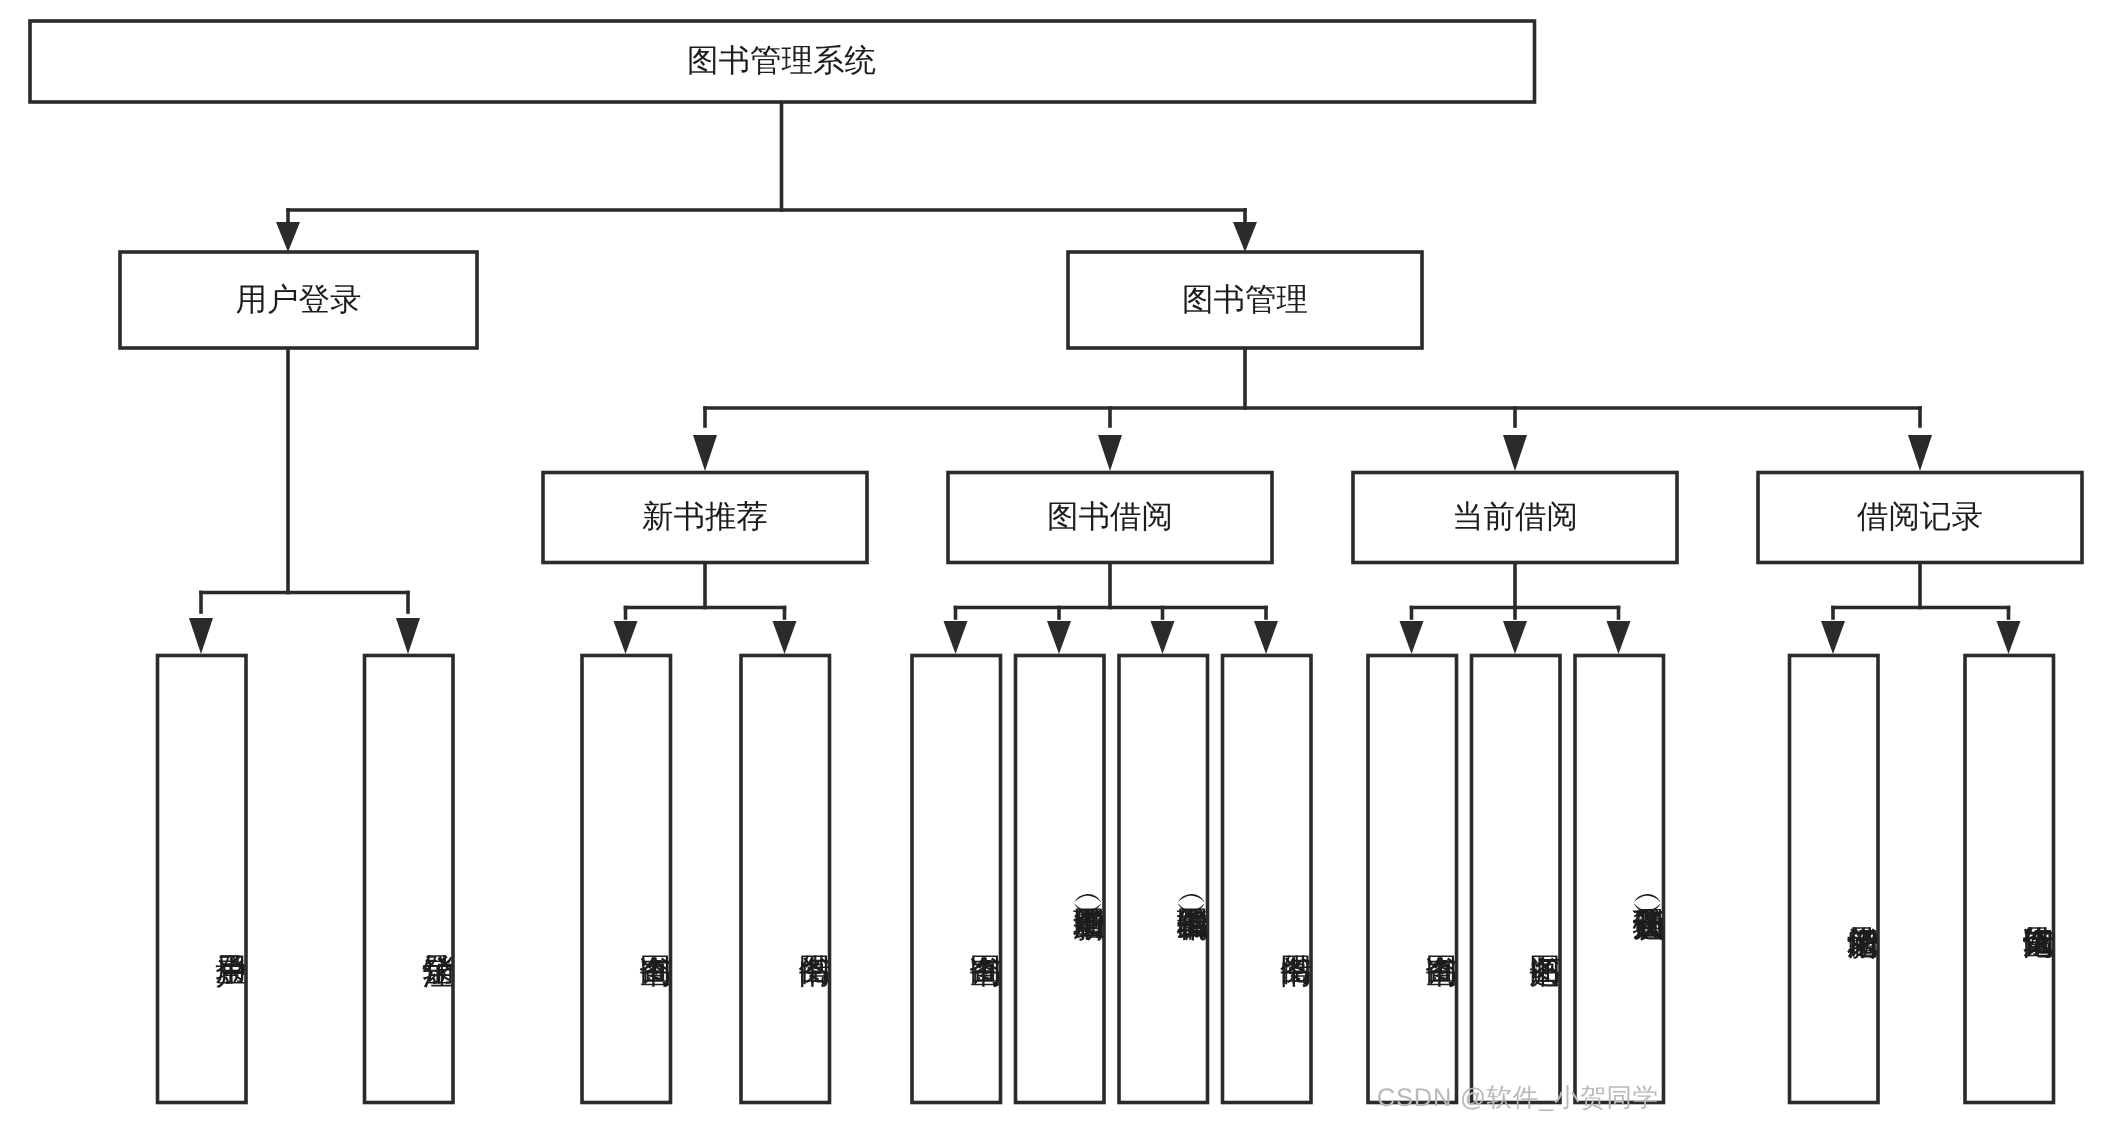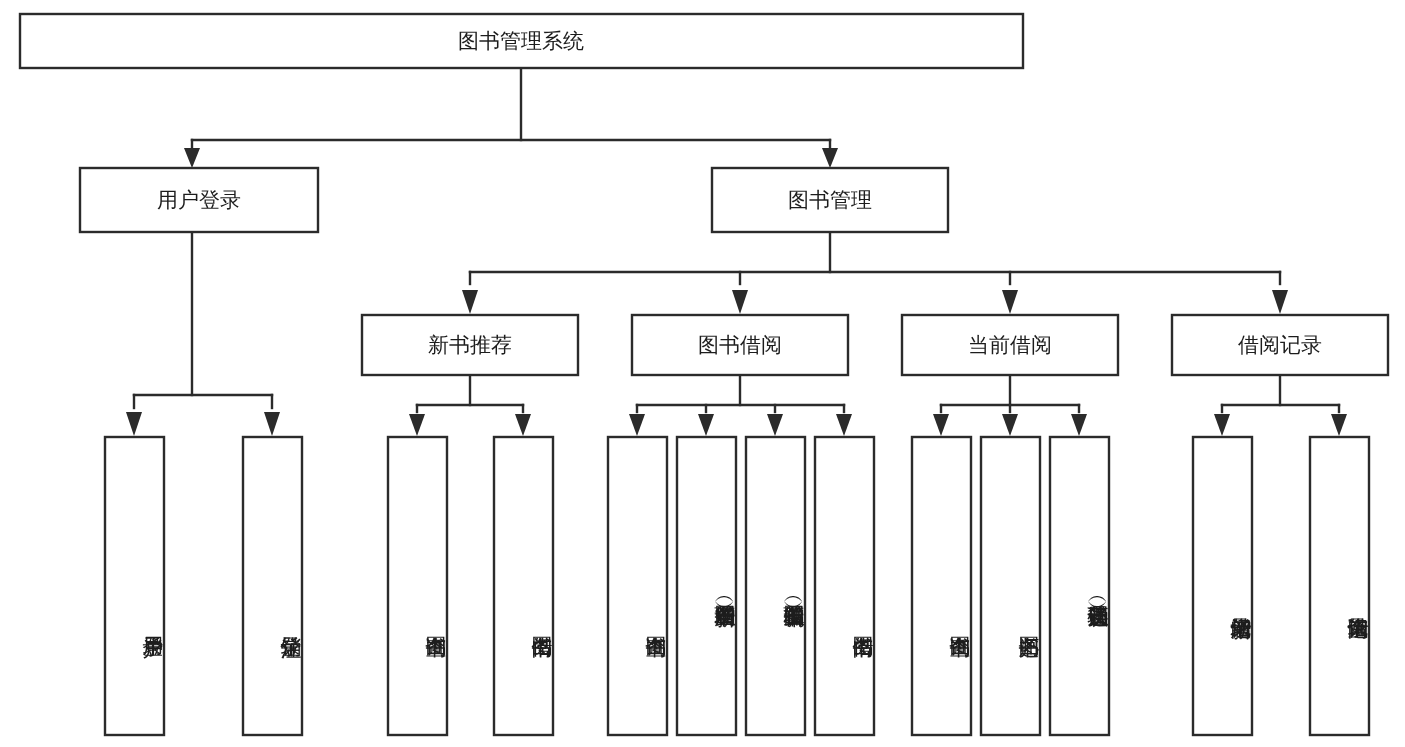--- a/index.html
+++ b/index.html
@@ -206,13 +206,14 @@
   <div class="node-label-v" style="left:608px; top:505px; width:59px; height:230px;">查询图书</div>
   <div class="node-label-v" style="left:677px; top:443px; width:59px; height:292px;">新增图书（管理员）</div>
   <div class="node-label-v" style="left:746px; top:443px; width:59px; height:292px;">编辑图书（管理员）</div>
   <div class="node-label-v" style="left:815px; top:505px; width:59px; height:230px;">借阅图书</div>
   <div class="node-label-v" style="left:912px; top:505px; width:59px; height:230px;">查询图书</div>
   <div class="node-label-v" style="left:981px; top:505px; width:59px; height:230px;">归还图书</div>
   <div class="node-label-v" style="left:1050px; top:443px; width:59px; height:292px;">确认归还（管理员）</div>
   <div class="node-label-v" style="left:1193px; top:466px; width:59px; height:269px;">新增借阅记录</div>
   <div class="node-label-v" style="left:1310px; top:466px; width:59px; height:269px;">查询借阅记录</div>
 
+  <div class="watermark">CSDN @软件_小贺同学</div>
 </div>
 
 </body></html>

